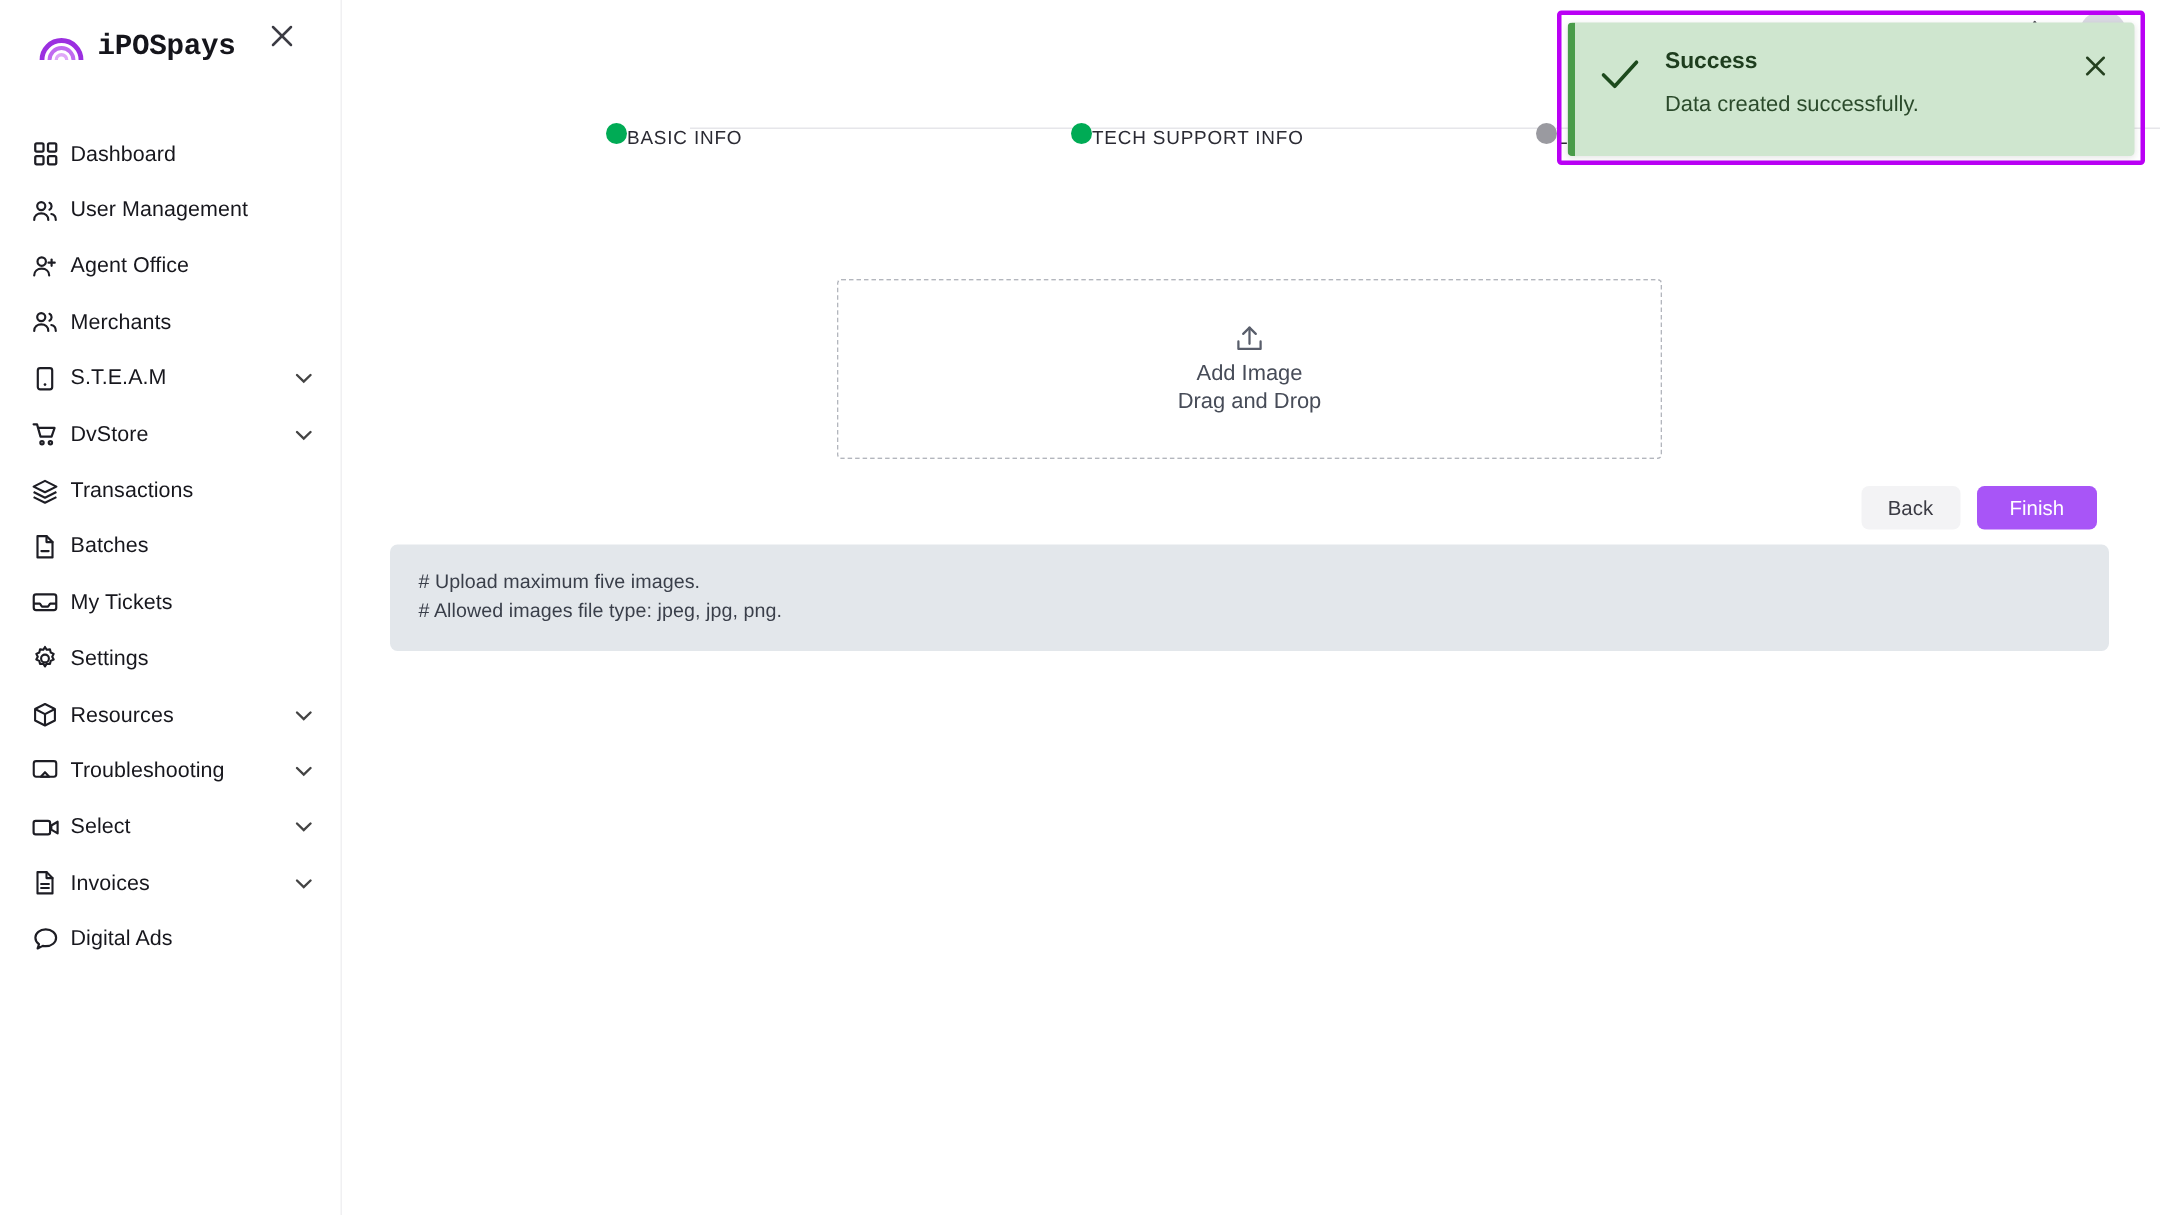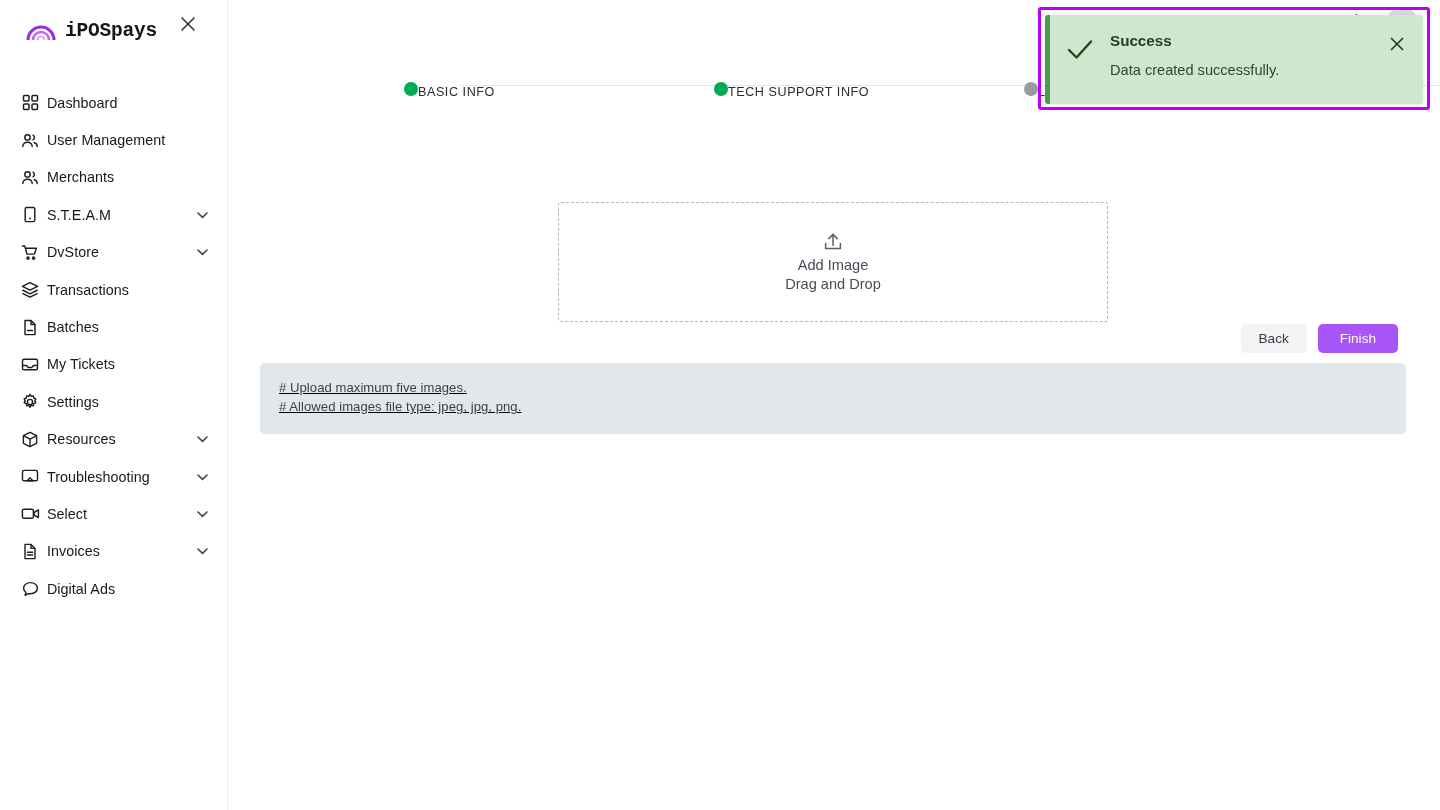--- a/index.html
+++ b/index.html
@@ -194,21 +194,21 @@
     position: absolute;
     top: 6.5px;
     height: 1px;
     background: #e6e6ea;
     z-index: 1;
   }
 
   
   .dropzone {
     position: absolute;
-    top: 202px;
+    top: 186px;
     left: 330px;
     width: 550px;
     height: 120px;
     border: 1.5px dashed #b3b6bd;
     border-radius: 3px;
     display: flex;
     flex-direction: column;
     align-items: center;
     justify-content: center;
     cursor: pointer;
@@ -259,21 +259,20 @@
 
   
   .notes {
     position: absolute;
     top: 363px;
     left: 32px;
     width: 1146px;
     padding: 15px 0 17px 19px;
     background: #e3e7eb;
     border-radius: 5px;
-    text-decoration: underline;
   }
   .note-line {
     font-size: 13.1px;
     color: #3a3f4a;
     line-height: 19.4px;
     letter-spacing: .05px;
   }
 
   
   .toast-wrap {
@@ -373,20 +372,31 @@
           <svg width="18" height="17" viewBox="0 0 18 17" fill="none" stroke="currentColor" stroke-width="1.45" stroke-linecap="round">
             <circle cx="6.5" cy="5.4" r="2.7"></circle>
               <path d="M1.8 14.6c0-2.7 2.1-4.4 4.7-4.4s4.7 1.7 4.7 4.4"></path>
             <path d="M12 3.2a2.6 2.6 0 0 1 0 4.6"></path>
               <path d="M13.2 10.7c1.9.4 3 1.9 3 3.9"></path>
           </svg>
           </span>
         <span class="nav-label">User Management</span>
       </div>
 
+      <div class="nav-item">
+        <span class="nav-ico">
+          <svg width="18" height="17" viewBox="0 0 18 17" fill="none" stroke="currentColor" stroke-width="1.45" stroke-linecap="round">
+            <circle cx="6.8" cy="5.4" r="2.8"></circle>
+              <path d="M1.8 14.6c0-2.8 2.2-4.5 5-4.5s5 1.7 5 4.5"></path>
+            <line x1="13.4" y1="4" x2="13.4" y2="8.2"></line>
+              <line x1="11.3" y1="6.1" x2="15.5" y2="6.1"></line>
+          </svg>
+          </span>
+        <span class="nav-label">Agent Office</span>
+      </div>
 
       <div class="nav-item">
         <span class="nav-ico">
           <svg width="18" height="17" viewBox="0 0 18 17" fill="none" stroke="currentColor" stroke-width="1.45" stroke-linecap="round">
             <circle cx="6.5" cy="5.4" r="2.7"></circle>
               <path d="M1.8 14.6c0-2.7 2.1-4.4 4.7-4.4s4.7 1.7 4.7 4.4"></path>
             <path d="M12 3.2a2.6 2.6 0 0 1 0 4.6"></path>
               <path d="M13.2 10.7c1.9.4 3 1.9 3 3.9"></path>
           </svg>
           </span>

